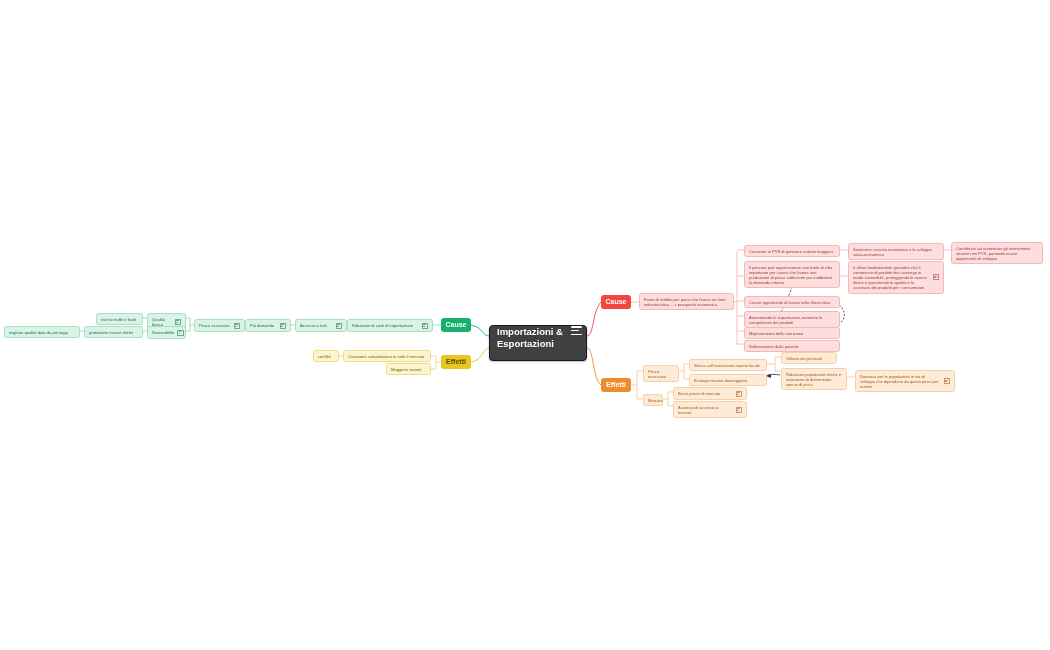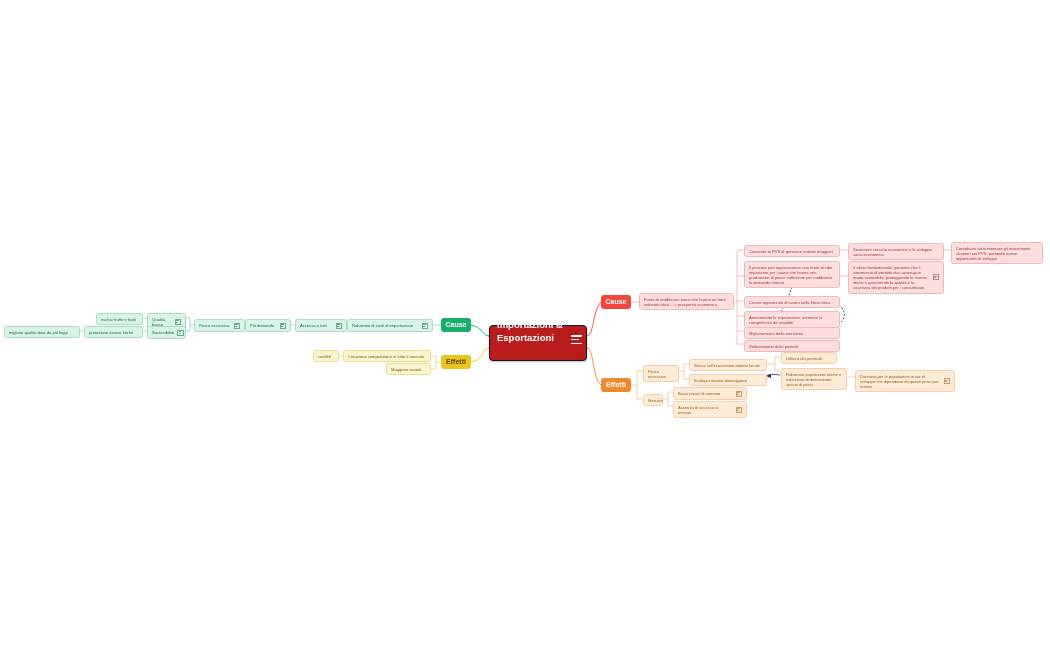--- a/index.html
+++ b/index.html
@@ -19,28 +19,28 @@
     box-sizing:border-box;
     border-radius:3px;
     line-height:1.25;
     white-space:normal;
   }
   .node .txt{display:block;}
 
   
   .root{
     left:489px;top:325px;width:98px;height:36px;
-    background:#b91c1c;
+    background:#404040;
     border:1px solid #141431;
     border-radius:4px;
     color:#ffffff;
     font-size:9.5px;
     font-weight:bold;
-    display:flex;align-items:flex-end;
-    padding:0 4px 16px 7px;
+    display:flex;align-items:flex-start;
+    padding:0 4px 0 7px;
     box-shadow:0 1px 2px rgba(0,0,0,.25);
   }
   .root .rootlabel{flex:1;line-height:1.3;}
   .root .burger{
     width:11px;height:9px;margin-left:3px;
     display:flex;flex-direction:column;justify-content:space-between;
     flex:0 0 auto;
   }
   .root .burger i{display:block;height:1.5px;background:#ffffff;border-radius:1px;}
   .root .burger i:nth-child(1){width:11px;}

